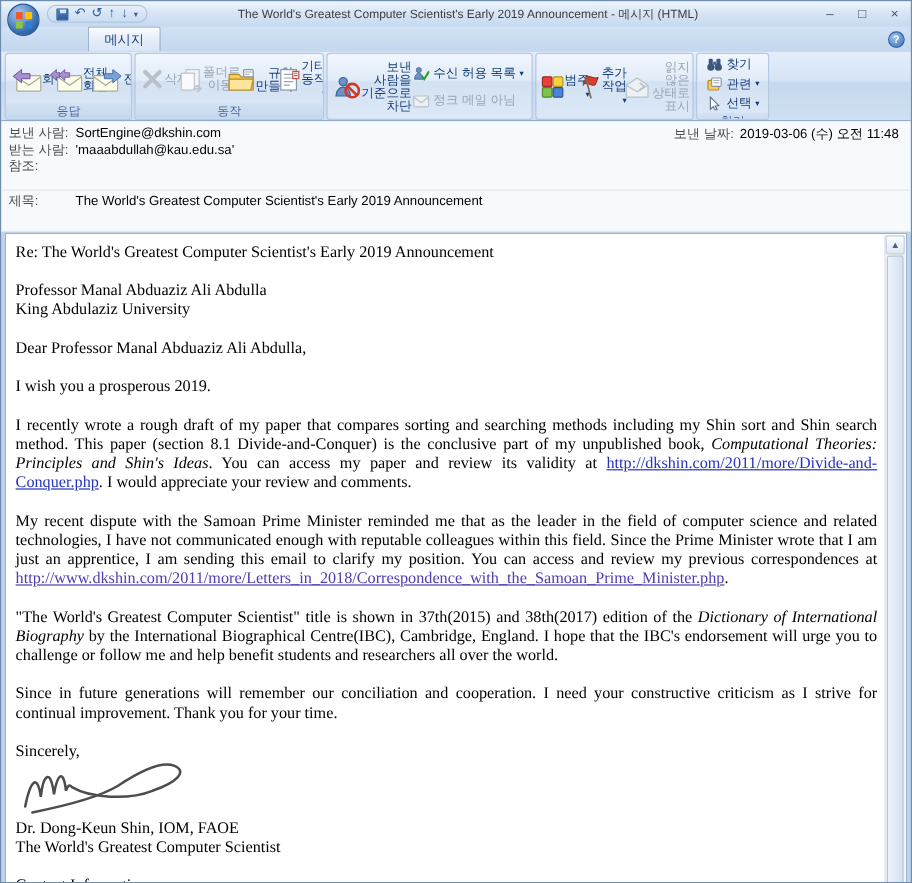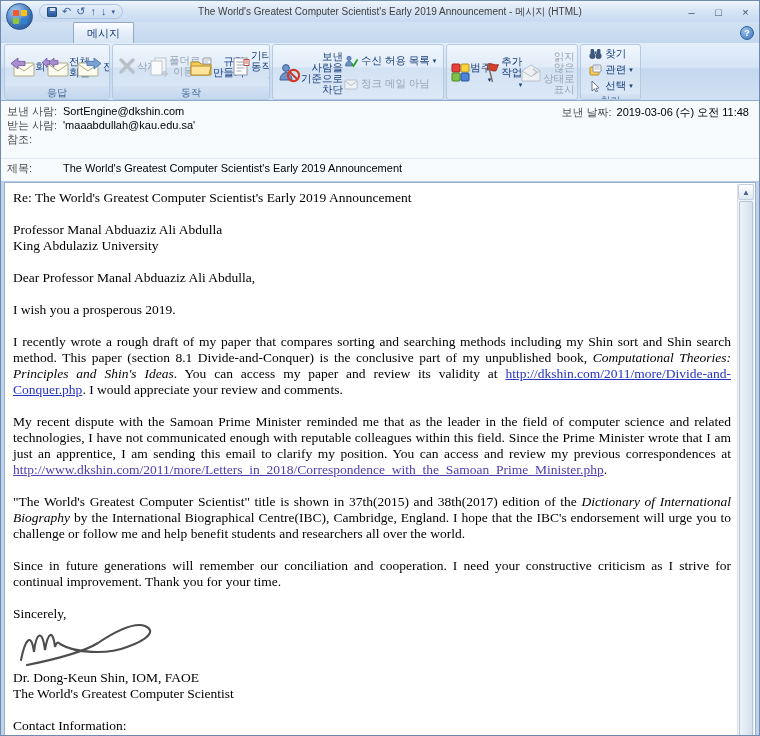--- a/index.html
+++ b/index.html
@@ -55,21 +55,21 @@
   .w28{width:30px}.w30{width:32px}.w34{width:36px}.w36{width:38px}.w40{width:42px}
   .w58{width:58px}.w62{width:64px}
 
   .scol{display:flex;flex-direction:column;justify-content:space-evenly;padding:0 2px}
   .sbtn{display:flex;align-items:center;gap:3px;font-size:10.5px;color:#173d7a;
     padding:1px 3px;border-radius:2px;white-space:nowrap}
   .sbtn.dis{color:#98a5b5}
   .sic{width:14px;height:13px;display:flex;align-items:center;justify-content:center}
 
   
-  .hdr{background:#f7fafd;border-bottom:1px solid #b7cbe4;padding:3px 0 6px;position:relative;
+  .hdr{background:#f7fafd;border-bottom:1px solid #b7cbe4;padding:3px 0 18px;position:relative;
     font-size:11px;line-height:12px}
   .hrow{display:flex;padding:1px 8px 1px 6px;min-height:13px}
   .hlabel{width:56px;color:#4a4a4a;flex-shrink:0}
   .hval{color:#000}
   .hrow.subject{border-top:1px solid #e1e8f2;margin-top:12px;padding-top:3px}
   .hsent{position:absolute;right:10px;top:5px;white-space:nowrap}
   .hsl{color:#4a4a4a}.hsv{color:#000;margin-left:5px}
 
   
   .bodywrap{margin:0 3px;height:575px;background:#fff;border:1px solid #9ab0cf;position:relative}

